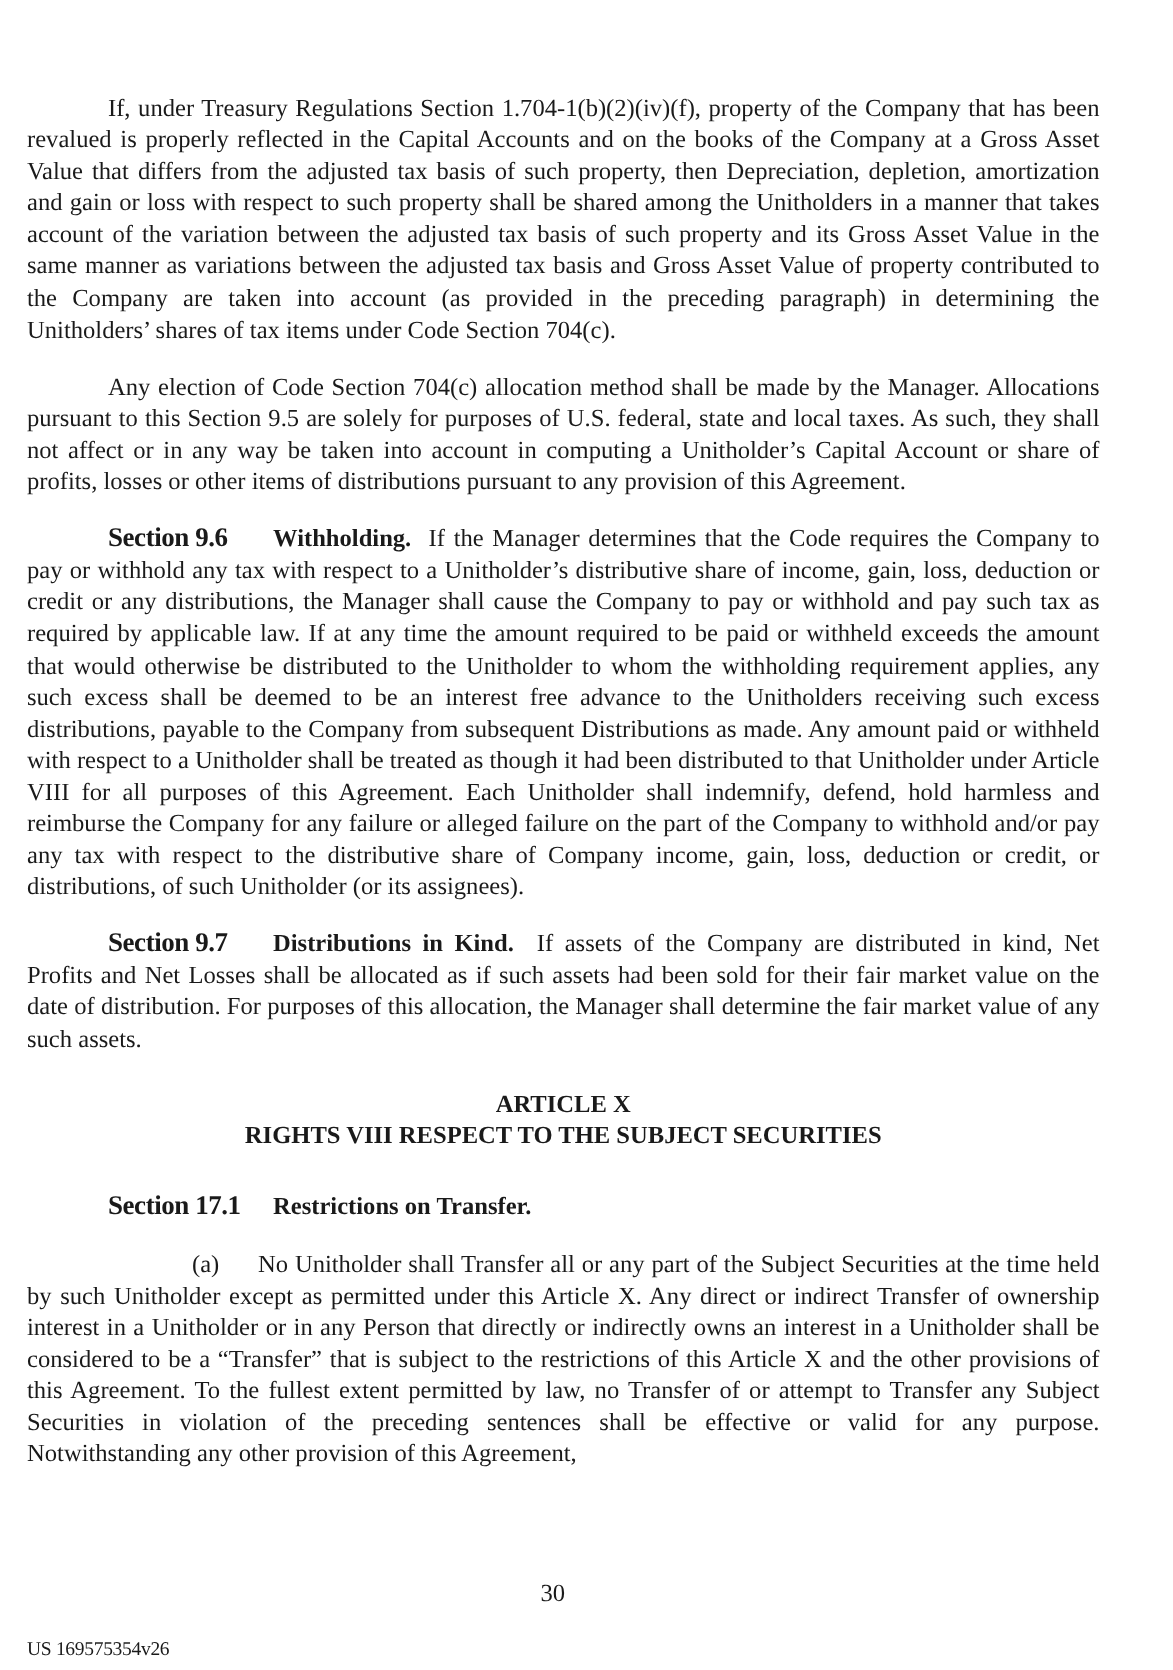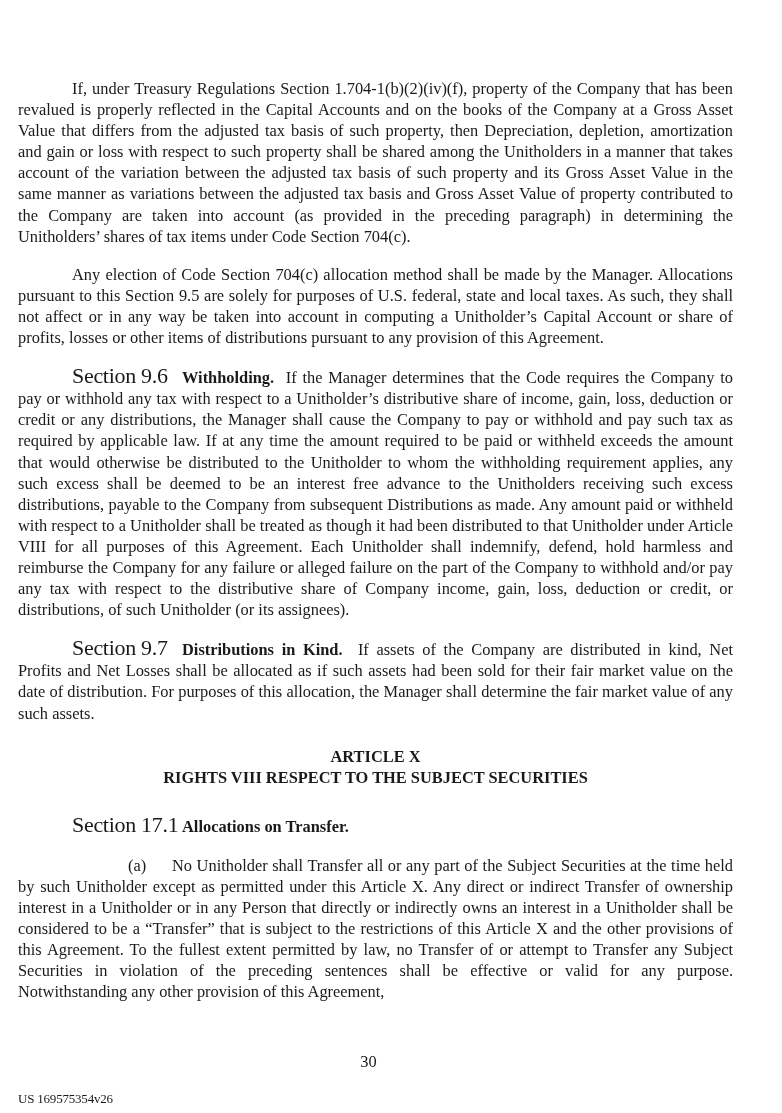--- a/index.html
+++ b/index.html
@@ -11,39 +11,40 @@
       width: 782px;
       height: 1113px;
       position: relative;
       overflow: hidden;
       font-family: "Liberation Serif", "DejaVu Serif", serif;
       color: #1a1a1a;
     }
     .page {
       position: absolute;
       left: 18px;
-      top: 78px;
+      top: 61px;
       width: 715px;
       font-size: 16.4px;
       line-height: 21.1px;
     }
     .para {
       margin: 0 0 17px 0;
       text-align: justify;
       text-indent: 54px;
     }
     .section-para {
       text-indent: 54px;
     }
     .sec-num {
-      font-size: 22px;
+      font-size: 18px;
       letter-spacing: -0.3px;
       display: inline-block;
       width: 110px;
       text-indent: 0;
+      font-weight: bold;
     }
     .sec-title {
       font-weight: bold;
       text-decoration-thickness: 2px;
       text-underline-offset: 2px;
     }
     .article {
       text-align: center;
       font-weight: bold;
       margin: 22px 0 26px 0;
@@ -95,21 +96,21 @@
   <p class="para section-para">
     <span class="sec-num">Section 9.7</span><span class="sec-title">Distributions in Kind</span><b>.</b>&nbsp;&nbsp;<span>If assets of the Company are distributed in kind, Net Profits and Net Losses shall be allocated as if such assets had been sold for their fair market value on the date of distribution.  For purposes of this allocation, the Manager shall determine the fair market value of any such assets.</span>
   </p>
 
   <div class="article">
     <div>ARTICLE X</div>
     <div>RIGHTS VIII RESPECT TO THE SUBJECT SECURITIES</div>
   </div>
 
   <div class="heading-only">
-    <span class="sec-num">Section 17.1</span><span class="sec-title">Allocations on Transfer</span><b>.</b>
+    <span class="sec-num">Section 17.1</span><span class="sec-title">Restrictions on Transfer</span><b>.</b>
   </div>
 
   <p class="para sub-para">
     <span class="sub-label">(a)</span><span>No Unitholder shall Transfer all or any part of the Subject Securities at the time held by such Unitholder except as permitted under this Article X.  Any direct or indirect Transfer of ownership interest in a Unitholder or in any Person that directly or indirectly owns an interest in a Unitholder shall be considered to be a “Transfer” that is subject to the restrictions of this Article X and the other provisions of this Agreement.  To the fullest extent permitted by law, no Transfer of or attempt to Transfer any Subject Securities in violation of the preceding sentences shall be effective or valid for any purpose.  Notwithstanding any other provision of this Agreement,</span>
   </p>
 
 </div>
 
 <div class="page-number">30</div>
 

